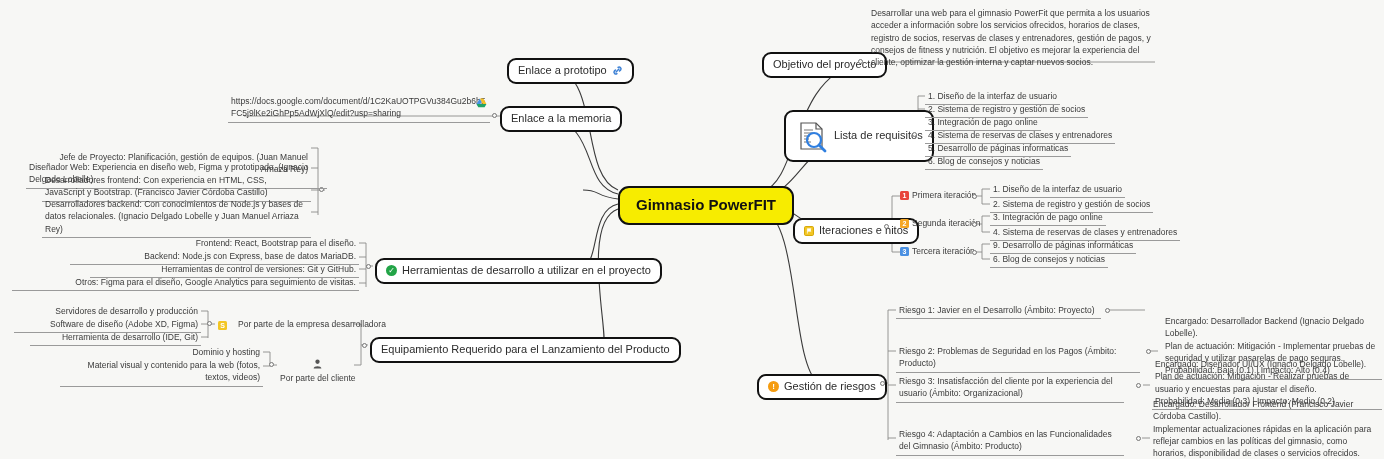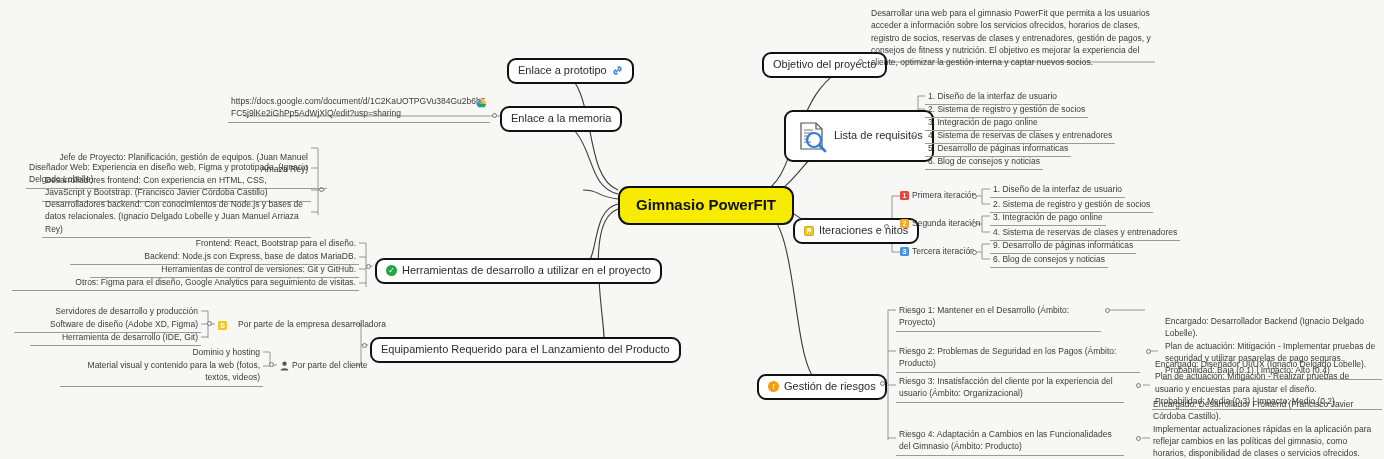--- a/index.html
+++ b/index.html
@@ -230,21 +230,21 @@
 <div class="dot" style="left:972px;top:250px;"></div>
 <div class="leaf" style="left:990px;top:238px;">9. Desarrollo de páginas informáticas</div>
 <div class="leaf" style="left:990px;top:252px;">6. Blog de consejos y noticias</div>
 
 <div class="node box" style="left:757px;top:374px;">
   <span class="warn">!</span>
   <span>Gestión de riesgos</span>
 </div>
 <div class="dot" style="left:880px;top:381px;"></div>
 
-<div class="leaf wrap" style="left:896px;top:303px;width:205px;">Riesgo 1: Mantener en el Desarrollo (Ámbito: Proyecto)</div>
+<div class="leaf wrap" style="left:896px;top:303px;width:205px;">Riesgo 1: Javier en el Desarrollo (Ámbito: Proyecto)</div>
 <div class="dot" style="left:1105px;top:308px;"></div>
 
 <div class="leaf wrap" style="left:896px;top:344px;width:244px;">Riesgo 2: Problemas de Seguridad en los Pagos (Ámbito: Producto)</div>
 <div class="dot" style="left:1146px;top:349px;"></div>
 <div class="leaf wrap" style="left:1162px;top:314px;width:220px;white-space:pre-line;">Encargado: Desarrollador Backend (Ignacio Delgado Lobelle).
 Plan de actuación: Mitigación - Implementar pruebas de seguridad y utilizar pasarelas de pago seguras.
 Probabilidad: Baja (0.1) | Impacto: Alto (0.4)</div>
 
 <div class="leaf wrap" style="left:896px;top:374px;width:228px;">Riesgo 3: Insatisfacción del cliente por la experiencia del usuario (Ámbito: Organizacional)</div>
 <div class="dot" style="left:1136px;top:383px;"></div>
@@ -307,21 +307,21 @@
 
 <div class="plain" style="left:218px;top:318px;display:flex;align-items:flex-end;gap:11px;">
   <span class="badge b-yel">S</span>
   <span>Por parte de la empresa desarrolladora</span>
 </div>
 <div class="dot" style="left:207px;top:321px;"></div>
 <div class="leaf r nb" style="left:25px;top:304px;width:176px;">Servidores de desarrollo y producción</div>
 <div class="leaf r" style="left:14px;top:317px;width:187px;">Software de diseño (Adobe XD, Figma)</div>
 <div class="leaf r" style="left:30px;top:330px;width:171px;">Herramienta de desarrollo (IDE, Git)</div>
 
-<div class="plain" style="left:280px;top:359px;display:flex;align-items:flex-end;gap:3px;">
+<div class="plain" style="left:280px;top:359px;display:flex;align-items:center;gap:3px;flex-direction:column;">
   <span class="ic">
     <svg width="9" height="10" viewBox="0 0 10 11">
       <circle cx="5" cy="3" r="2.4" fill="#555"></circle>
       <path d="M0.7 10.4 C0.7 7.2 9.3 7.2 9.3 10.4 z" fill="#555"></path>
     </svg>
   </span>
   <span>Por parte del cliente</span>
 </div>
 <div class="dot" style="left:269px;top:362px;"></div>
 <div class="leaf r nb" style="left:150px;top:345px;width:113px;">Dominio y hosting</div>

